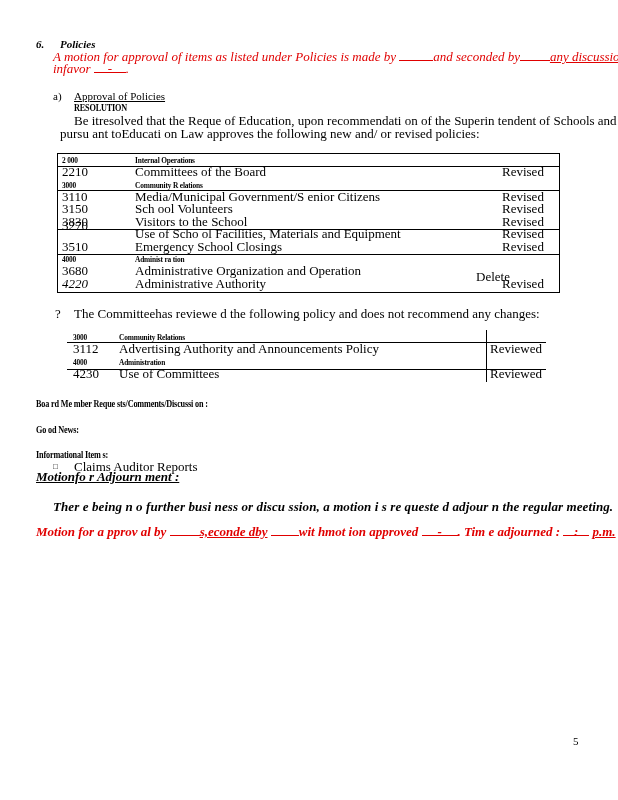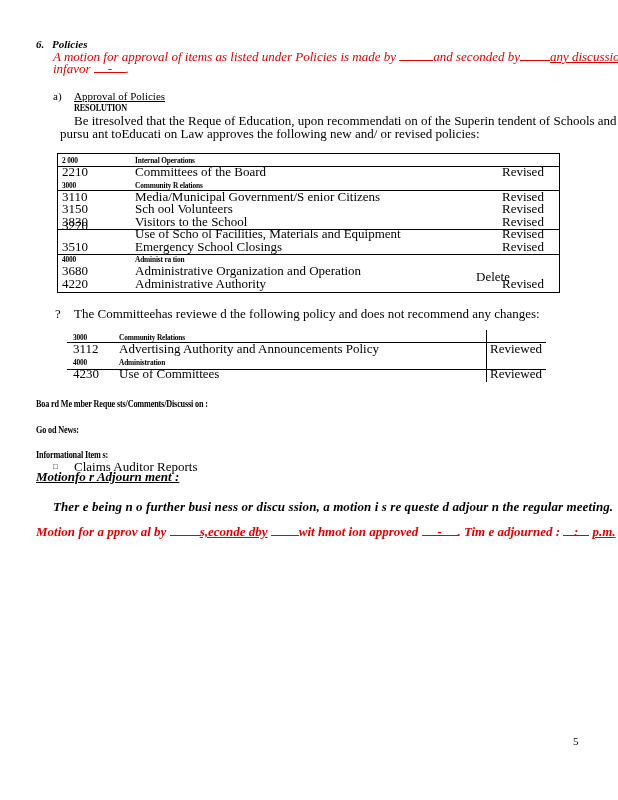--- a/index.html
+++ b/index.html
@@ -14,21 +14,21 @@
   .bold { font-weight:bold; }
   .u { text-decoration:underline; }
   .blank { display:inline-block; border-bottom:1px solid #e00000; height:9px; vertical-align:baseline; }
   .hline { position:absolute; height:1px; background:#000; }
   .vline { position:absolute; width:1px; background:#000; }
 </style>
 </head>
 <body>
 
 <div class="abs t11 it bold" style="left:36px;top:38px;">6.</div>
-<div class="abs t11 it bold" style="left:52px;top:38px;">Policies</div>
+<div class="abs t11 it bold" style="left:60px;top:38px;">Policies</div>
 
 <div class="abs t10 it red" style="left:53px;top:51px;">
   <span>A motion for approval of items as listed under  Policies is made by</span>
   <span class="blank" style="width:34px;"></span><span>and seconded by</span><span class="blank" style="width:30px;"></span><span class="u">any discussion- All</span>
 </div>
 <div class="abs t10 it red" style="left:53px;top:63px;">
   <span>infavor</span>
   <span class="blank" style="width:32px;text-align:center;"><span>-</span></span><span>.</span>
 </div>
 
@@ -89,21 +89,21 @@
       <div>
         <div class="abs small-bold" style="left: 62px; top: 254px;">4000</div>
         <div class="abs small-bold" style="left: 135px; top: 254px;">Administ      ra tion</div>
       </div>
       <div>
         <div class="abs t10" style="left: 62px; top: 265px;">3680</div>
         <div class="abs t10" style="left: 135px; top: 265px;">Administrative  Organization and Operation</div>
         <div class="abs t10" style="left: 476px; top: 265px; margin-top: 6px;">Delete</div>
       </div>
       <div>
-        <div class="abs t10" style="left: 62px; top: 277.5px;">4220</div>
+        <div class="abs t10" style="left: 62px; top: 277.5px; font-style: italic;">4220</div>
         <div class="abs t10" style="left: 135px; top: 277.5px;">Administrative Authority</div>
         <div class="abs t10" style="left: 502px; top: 277.5px;">Revised</div>
       </div>
     </div>
 </div>
 
 <div class="abs t10" style="left:55px;top:308px;">?</div>
 <div class="abs t10" style="left:74px;top:308px;">The Committeehas  reviewe d the following  policy and  does  not recommend  any changes:</div>
 
 <div>

